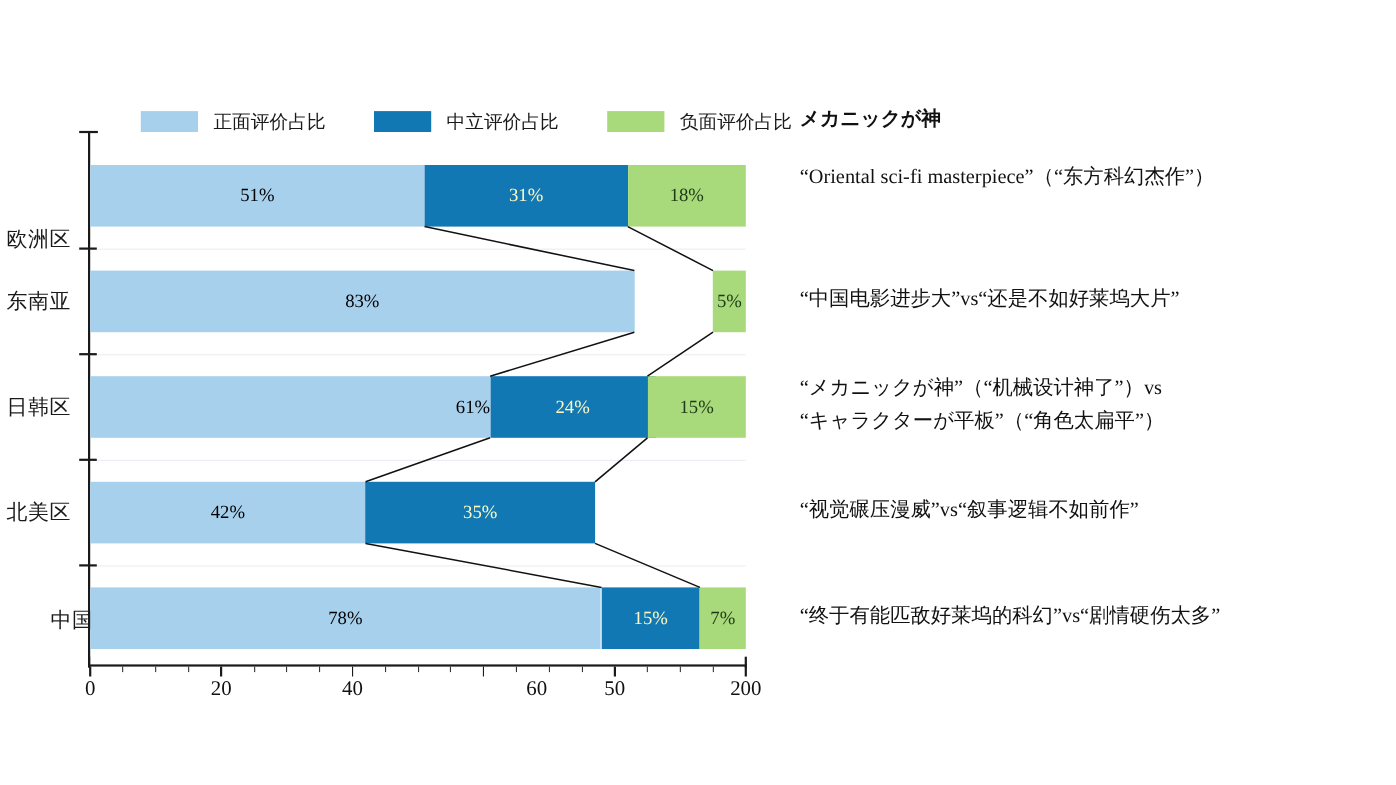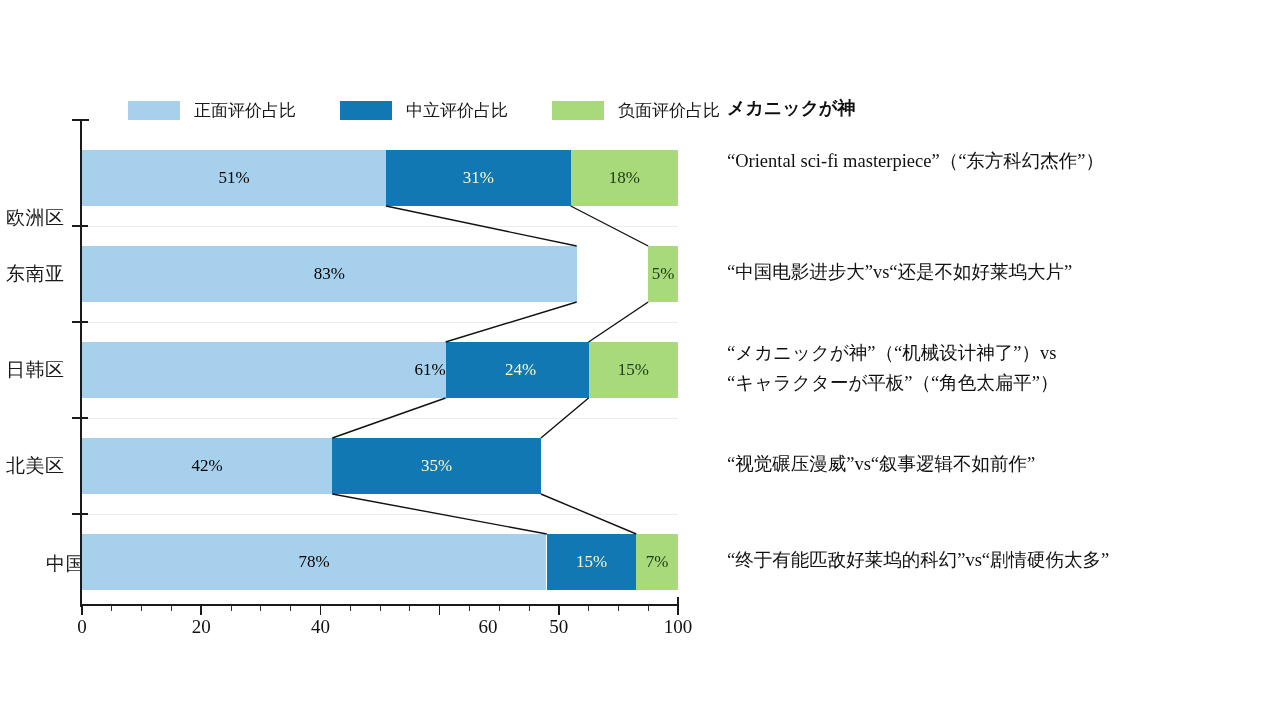--- a/index.html
+++ b/index.html
@@ -184,21 +184,21 @@
         <div class="tick-major" style="left: 558.05px;"></div>
         <div class="tick-minor" style="left: 588.1px;"></div>
         <div class="tick-minor" style="left: 617.9px;"></div>
         <div class="tick-minor" style="left: 647.7px;"></div>
         <div class="tick-major" style="left: 677.25px;"></div>
         <div class="tick-label" style="left: 82px;">0</div>
         <div class="tick-label" style="left: 201.2px;">20</div>
         <div class="tick-label" style="left: 320.4px;">40</div>
         <div class="tick-label" style="left: 454px; margin-left: 34px;">60</div>
         <div class="tick-label" style="left: 558.8px;">50</div>
-        <div class="tick-label" style="left: 678px;">100</div>
+        <div class="tick-label" style="left: 678px;">200</div>
       </div>
   </div>
 
   <div class="panel">
     <div class="panel-title">メカニックが神</div>
     <div id="notes">
         <div class="note" style="top: 146px;">
           <span class="ln">“Oriental sci-fi masterpiece”（“东方科幻杰作”）</span>
         </div>
         <div class="note" style="top: 257px;">

